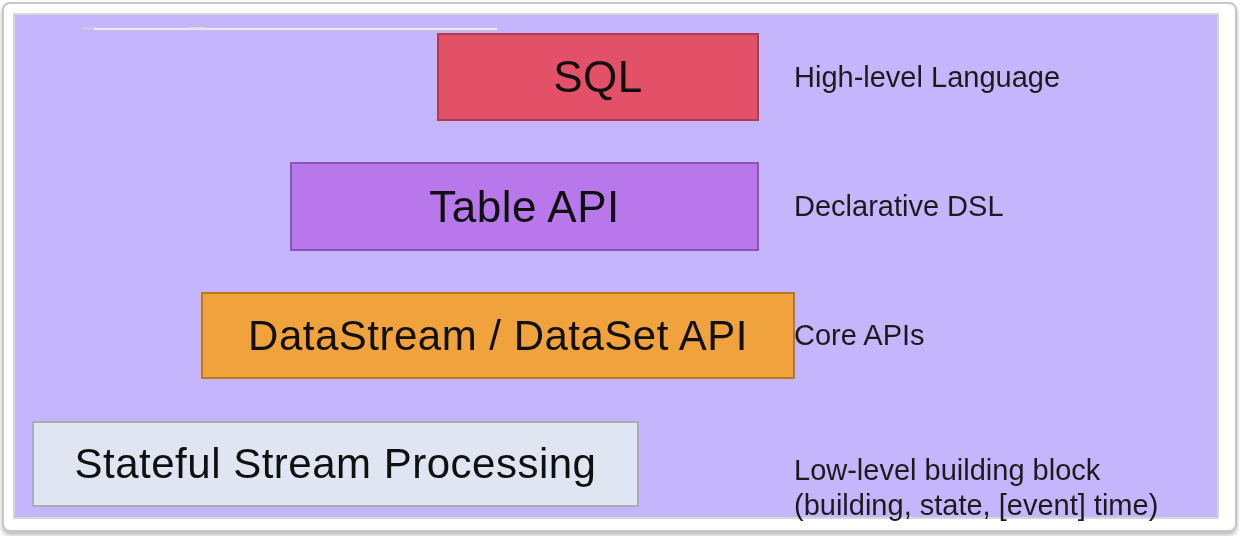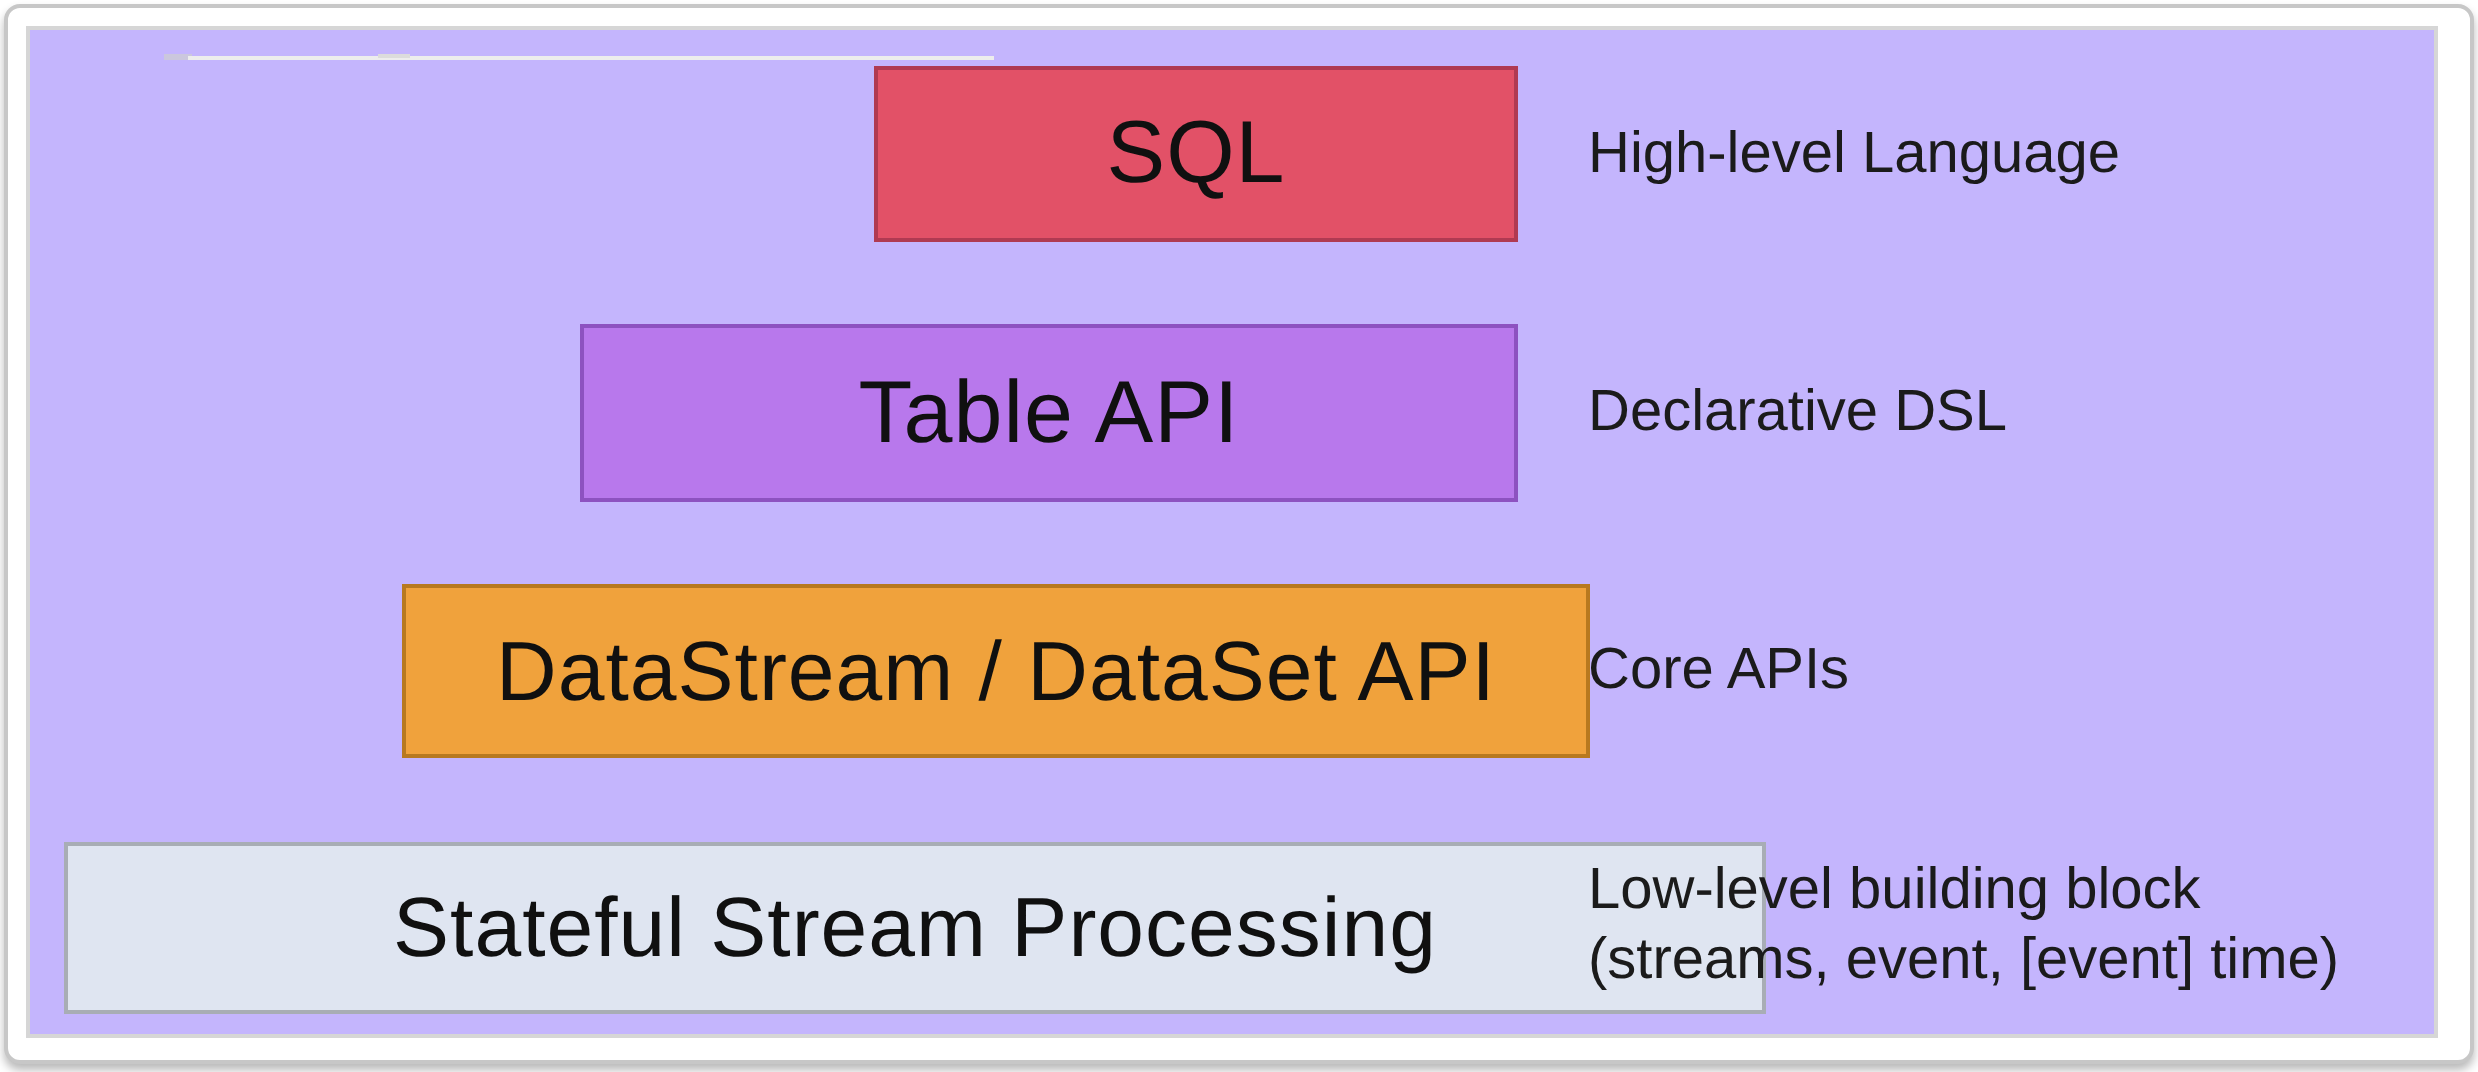--- a/index.html
+++ b/index.html
@@ -85,41 +85,41 @@
   .box-datastream {
     left: 150px; top: 277px;
     width: 594px; height: 87px;
     background: #f0a23c;
     border: 2px solid #b8791f;
     font-size: 42px;
     margin-left: 36px;
   }
   .box-stateful {
     left: 17px; top: 406px;
-    width: 851px; height: 86px;
+    width: 607px; height: 86px;
     background: #dfe5f1;
     border: 2px solid #a8adb5;
     font-size: 42px;
   }
   
   .annotation {
     position: absolute;
     left: 779px;
     width: 420px;
     display: flex;
     flex-direction: column;
     justify-content: center;
     font-size: 29px;
     line-height: 35px;
     color: #1b1b1b;
   }
   .ann-sql        { top: 18px;  height: 88px; }
   .ann-table      { top: 147px; height: 89px; }
   .ann-datastream { top: 277px; height: 87px; }
-  .ann-stateful   { top: 405px; height: 86px; }
+  .ann-stateful   { top: 430px; height: 86px; }
 </style>
 </head>
 <body>
 
 <div class="page">
   <div class="frame">
     <div class="slide">
 
       <div class="artifact-dash-1"></div>
       <div class="artifact-line"></div>
@@ -144,18 +144,18 @@
       </div>
       <div class="annotation ann-datastream">
         <span>Core APIs</span>
       </div>
 
       <div class="box box-stateful">
         <span>Stateful Stream Processing</span>
       </div>
       <div class="annotation ann-stateful">
         <span>Low-level building block</span>
-        <span>(streams, event, [event] time)</span>
+        <span>(building, state, [event] time)</span>
       </div>
 
     </div>
   </div>
 </div>
 
 </body></html>

